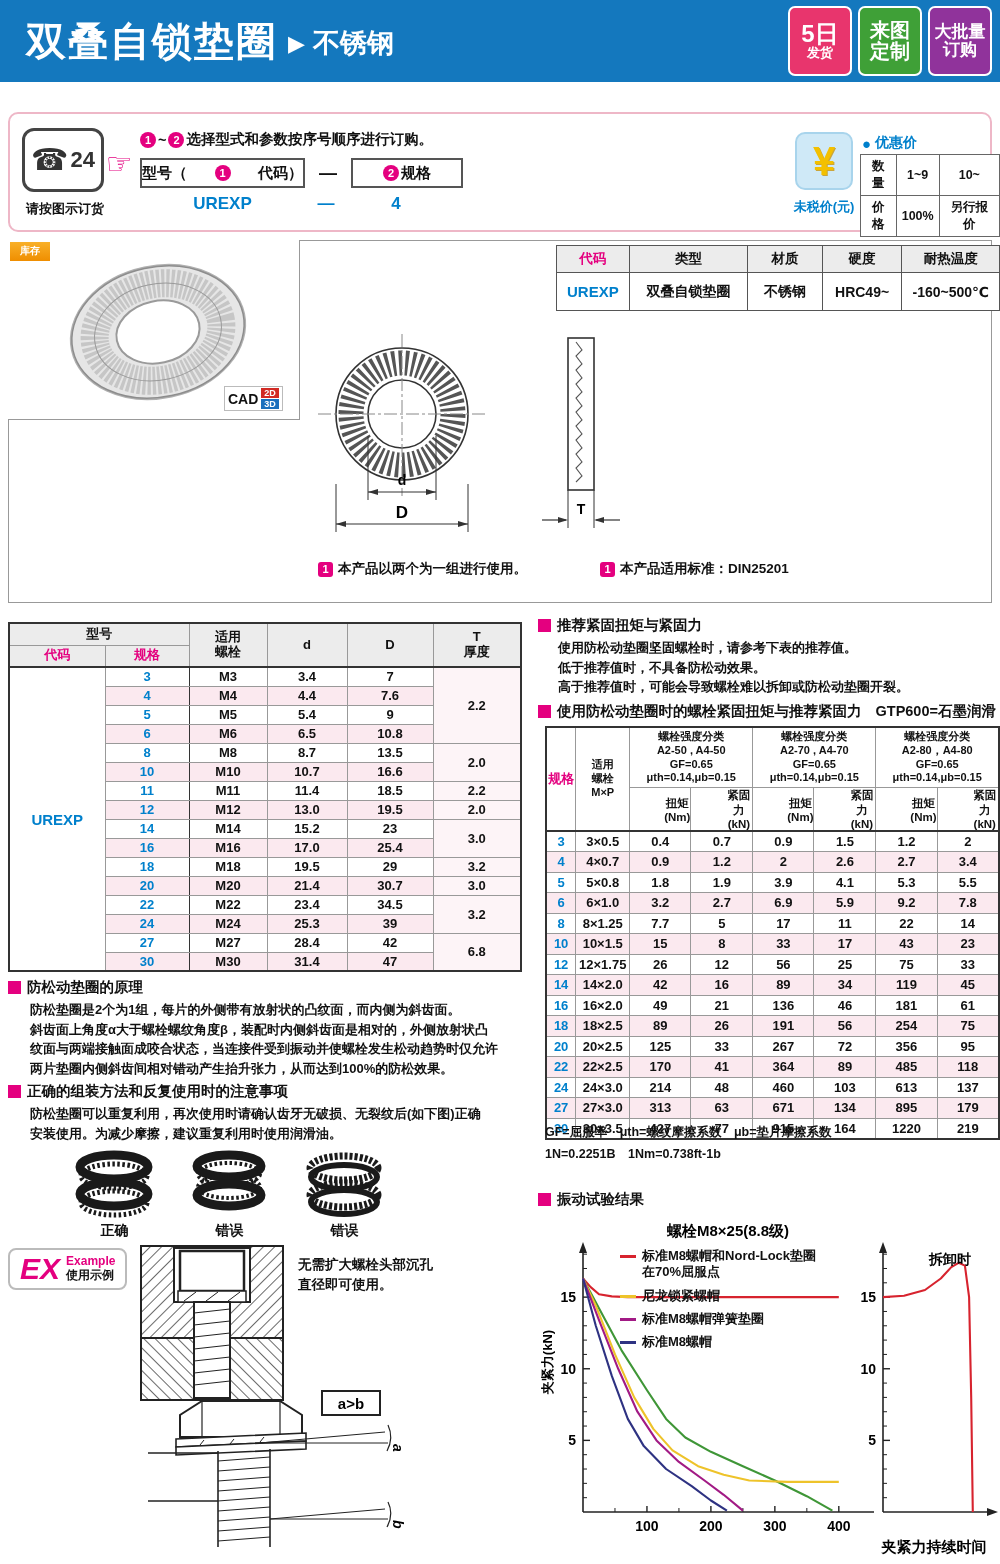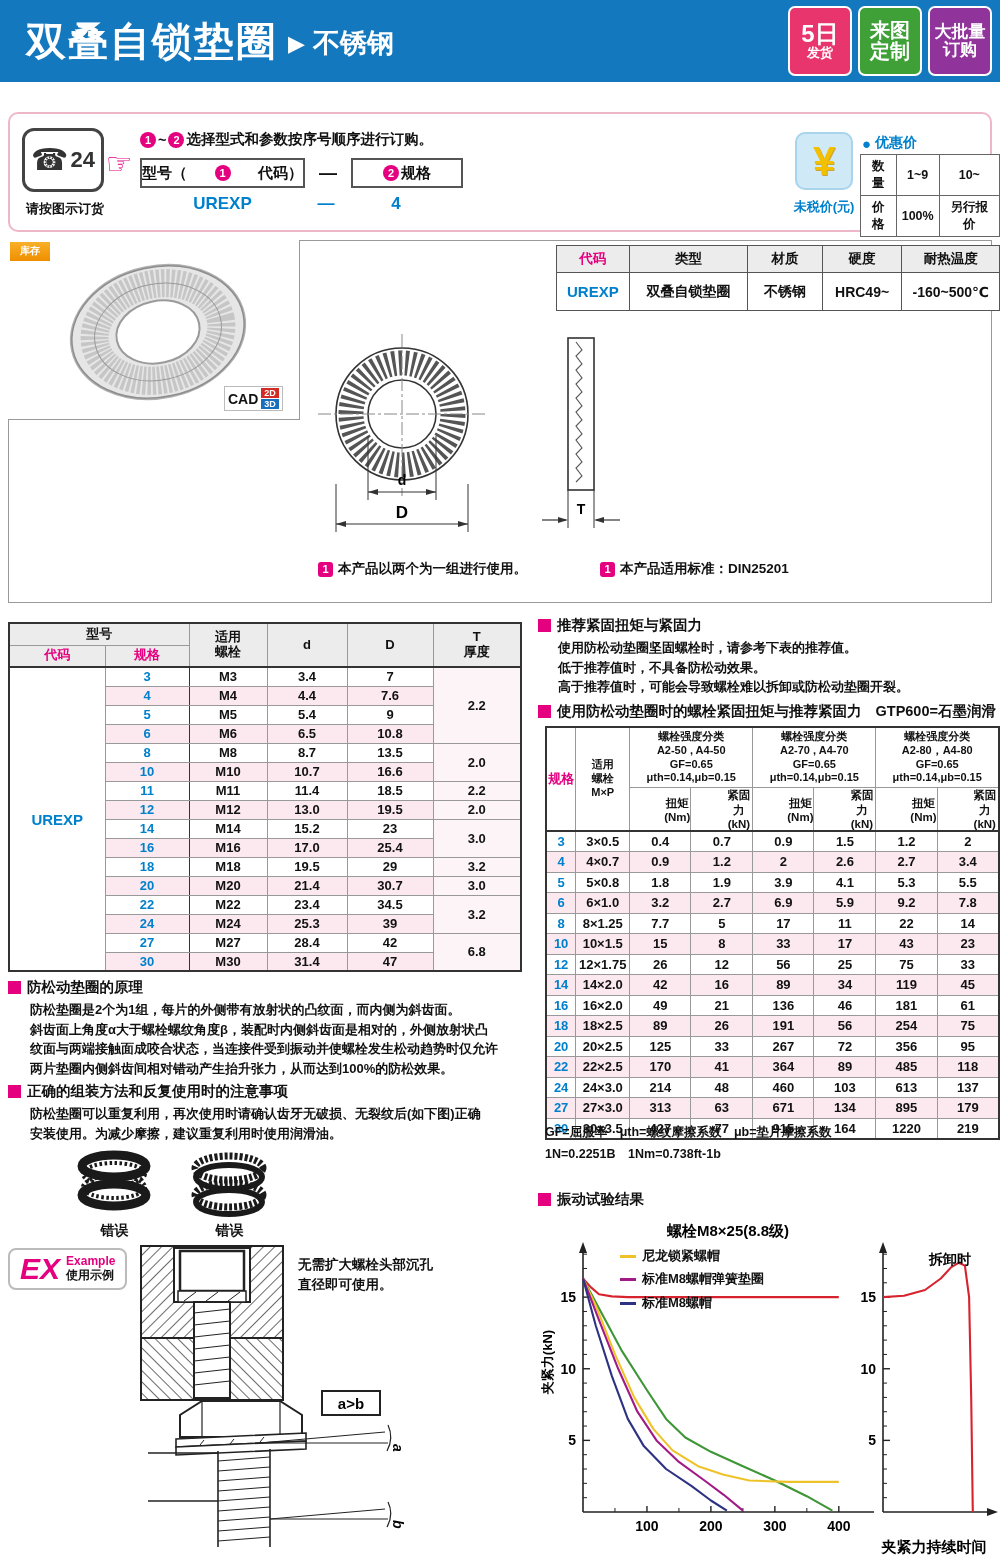--- a/index.html
+++ b/index.html
@@ -625,20 +625,29 @@
 两片垫圈内侧斜齿间相对错动产生抬升张力，从而达到100%的防松效果。</div>
 
 <div class="sec-head abs" style="left:8px; top:1082px">
   <span class="sq"></span>
   <span>正确的组装方法和反复使用时的注意事项</span>
 </div>
 <div class="body-lines pre abs" style="left:30px; top:1104px; width:500px">防松垫圈可以重复利用，再次使用时请确认齿牙无破损、无裂纹后(如下图)正确
 安装使用。为减少摩擦，建议重复利用时使用润滑油。</div>
 
 <div class="abs" style="left:62px; top:1150px; display:flex; gap:10px">
+  <div>
+    <svg width="105" height="68">
+      <ellipse cx="52" cy="17" rx="34" ry="12" fill="none" stroke="#1a1a1a" stroke-width="9"></ellipse>
+      <ellipse cx="52" cy="26" rx="33" ry="12" fill="none" stroke="#1a1a1a" stroke-width="5" stroke-dasharray="2.5,2.5"></ellipse>
+      <ellipse cx="52" cy="44" rx="34" ry="12" fill="none" stroke="#1a1a1a" stroke-width="9"></ellipse>
+      <ellipse cx="52" cy="53" rx="33" ry="12" fill="none" stroke="#1a1a1a" stroke-width="5" stroke-dasharray="2.5,2.5"></ellipse>
+    </svg>
+    <div class="stack-label">正确</div>
+  </div>
   <div>
     <svg width="105" height="68">
       <ellipse cx="52" cy="16" rx="32" ry="11" fill="none" stroke="#1a1a1a" stroke-width="9"></ellipse>
       <ellipse cx="52" cy="24" rx="31" ry="11" fill="none" stroke="#1a1a1a" stroke-width="4" stroke-dasharray="2.5,2.5"></ellipse>
       <ellipse cx="52" cy="45" rx="32" ry="11" fill="none" stroke="#1a1a1a" stroke-width="9"></ellipse>
       <ellipse cx="52" cy="37" rx="31" ry="11" fill="none" stroke="#1a1a1a" stroke-width="4" stroke-dasharray="2.5,2.5"></ellipse>
     </svg>
     <div class="stack-label">错误</div>
   </div>
   <div>
@@ -796,20 +805,25 @@
       <polyline points="45.0,66.5 61.0,108.1 80.2,156.8 99.4,199.7 118.5,228.4 140.9,249.9 166.5,268.5 185.7,282.8 204.9,298.6" fill="none" stroke="#a21a85" stroke-width="2.1" stroke-linejoin="round"></polyline>
       <polyline points="45.0,66.5 57.8,113.8 73.8,163.9 89.8,206.9 105.8,234.1 128.1,257.0 153.7,274.2 172.9,288.5 188.9,298.6" fill="none" stroke="#2e3282" stroke-width="2.1" stroke-linejoin="round"></polyline>
       <polyline points="345.0,85.1 366.0,83.7 387.0,78.0 402.8,66.5 413.3,55.1 420.6,50.8 426.9,53.6 431.1,85.1 433.2,185.4 434.8,300.0" fill="none" stroke="#d7232e" stroke-width="2.1" stroke-linejoin="round"></polyline>
       <text x="190" y="24" text-anchor="middle" font-size="15" font-weight="bold">螺栓M8×25(8.8级)</text>
       <text transform="translate(14,150) rotate(-90)" text-anchor="middle" font-size="13" font-weight="bold">夹紧力(kN)</text>
       <text x="412" y="52" text-anchor="middle" font-size="14" font-weight="bold">拆卸时</text>
       <text x="396" y="340" text-anchor="middle" font-size="15" font-weight="bold">夹紧力持续时间</text>
     </svg>
   <div id="chart-legend">
       <div class="leg-item">
+        <span class="leg-dash" style="background: rgb(215, 35, 46);"></span>
+        <span class="pre">标准M8螺帽和Nord-Lock垫圈
+在70%屈服点</span>
+      </div>
+      <div class="leg-item">
         <span class="leg-dash" style="background: rgb(238, 195, 42);"></span>
         <span class="pre">尼龙锁紧螺帽</span>
       </div>
       <div class="leg-item">
         <span class="leg-dash" style="background: rgb(162, 26, 133);"></span>
         <span class="pre">标准M8螺帽弹簧垫圈</span>
       </div>
       <div class="leg-item">
         <span class="leg-dash" style="background: rgb(46, 50, 130);"></span>
         <span class="pre">标准M8螺帽</span>

